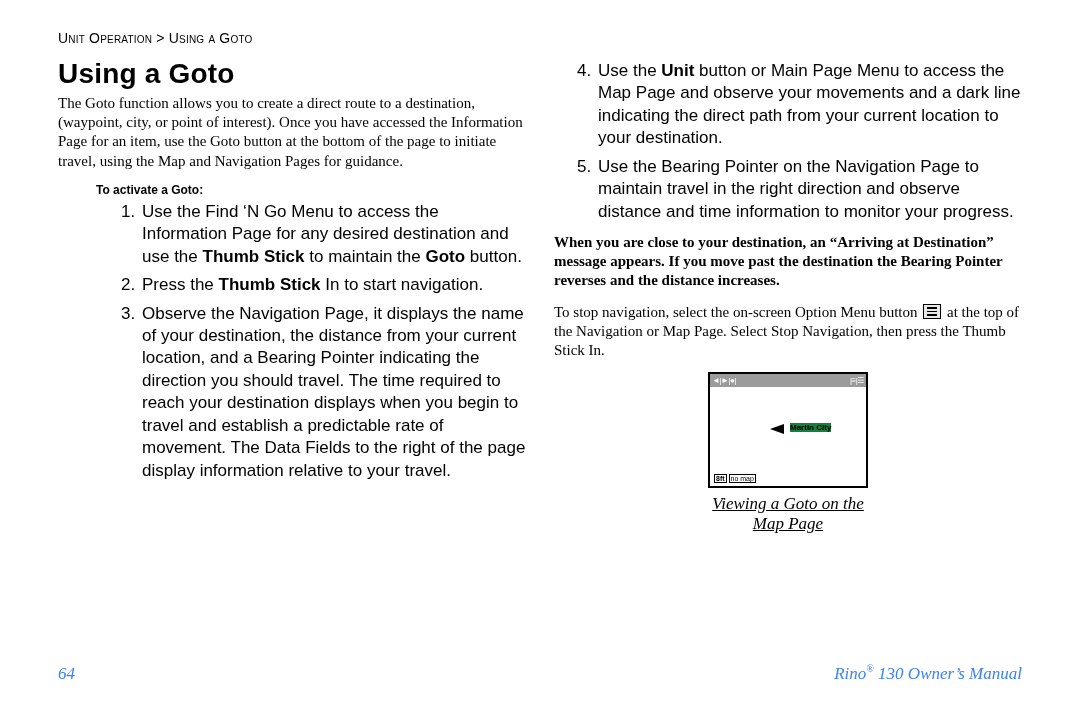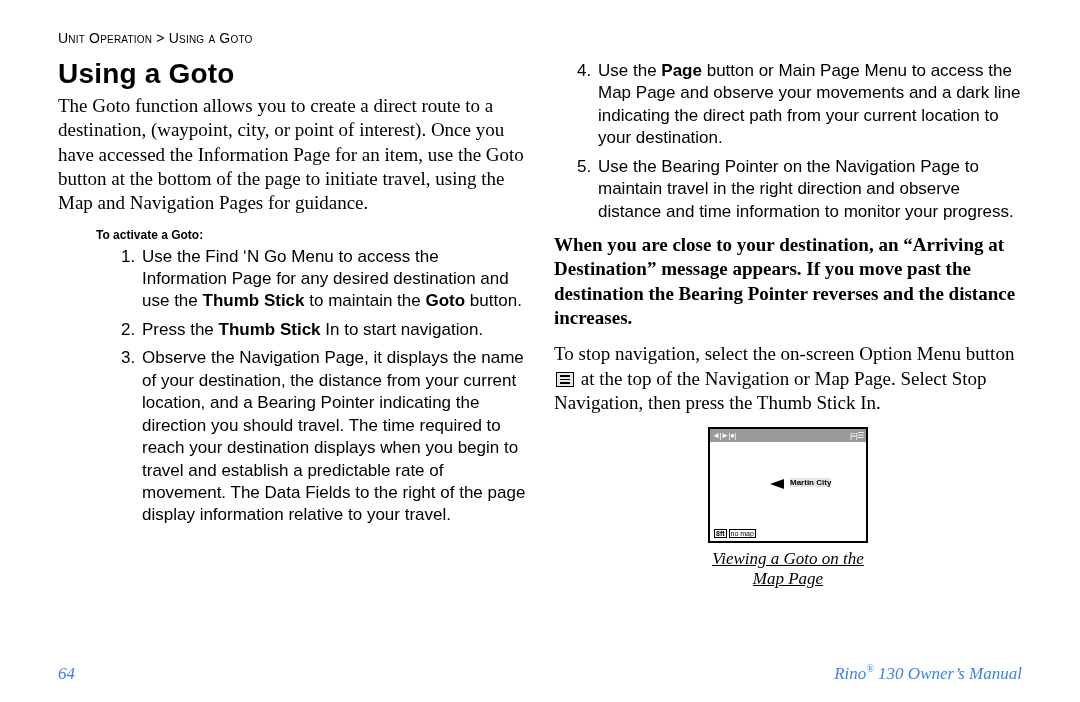--- a/index.html
+++ b/index.html
@@ -38,21 +38,21 @@
   }
   h1.title {
     font-family: Arial, Helvetica, sans-serif;
     font-weight: bold;
     font-size: 28px;
     margin: 4px 0 4px 0;
     letter-spacing: 0.2px;
   }
   p.body {
     font-family: "Times New Roman", Times, serif;
-    font-size: 19px;
+    font-size: 15px;
     line-height: 1.28;
     margin: 0 0 12px 0;
   }
   .sub-heading {
     font-family: Arial, Helvetica, sans-serif;
     font-weight: bold;
     font-size: 12px;
     margin: 10px 0 4px 38px;
   }
   ol.steps {
@@ -131,21 +131,21 @@
     border-bottom: 5px solid transparent;
     border-right: 14px solid #000;
   }
   .citylabel {
     position: absolute;
     left: 80px;
     top: 49px;
     font-family: Arial, Helvetica, sans-serif;
     font-size: 8px;
     font-weight: bold;
-    background: #e5e5e5;
+    background: #15803d;
   }
   .scalebox {
     position: absolute;
     left: 4px;
     bottom: 3px;
     font-family: Arial, Helvetica, sans-serif;
     font-size: 7px;
     line-height: 1.0;
   }
   .scalebox .line1 {
@@ -213,21 +213,21 @@
         <li>
           <span>Press the </span><span class="bold">Thumb Stick</span><span> In to start navigation.</span>
         </li>
         <li>Observe the Navigation Page, it displays the name of your destination, the distance from your current location, and a Bearing Pointer indicating the direction you should travel. The time required to reach your destination displays when you begin to travel and establish a predictable rate of movement. The Data Fields to the right of the page display information relative to your travel.</li>
       </ol>
     </div>
 
     <div class="col">
       <ol class="steps right" start="4" style="margin-top:6px;">
         <li>
-          <span>Use the </span><span class="bold">Page</span><span> button or Main Page Menu to access the Map Page and observe your movements and a dark line indicating the direct path from your current location to your destination.</span>
+          <span>Use the </span><span class="bold">Unit</span><span> button or Main Page Menu to access the Map Page and observe your movements and a dark line indicating the direct path from your current location to your destination.</span>
         </li>
         <li>Use the Bearing Pointer on the Navigation Page to maintain travel in the right direction and observe distance and time information to monitor your progress.</li>
       </ol>
 
       <p class="body" style="margin-top:10px;font-weight:bold;">When you are close to your destination, an “Arriving at Destination” message appears. If you move past the destination the Bearing Pointer reverses and the distance increases.</p>
 
       <p class="body">
         <span>To stop navigation, select the on-screen </span><span class="serif-bold">Option Menu</span><span> button </span><span class="menu-icon"><span class="ln l1"></span><span class="ln l2"></span><span class="ln l3"></span></span><span> at the top of the Navigation or Map Page. Select </span><span class="serif-bold">Stop Navigation</span><span>, then press the </span><span class="serif-bold">Thumb Stick</span><span> In.</span>
       </p>
 

